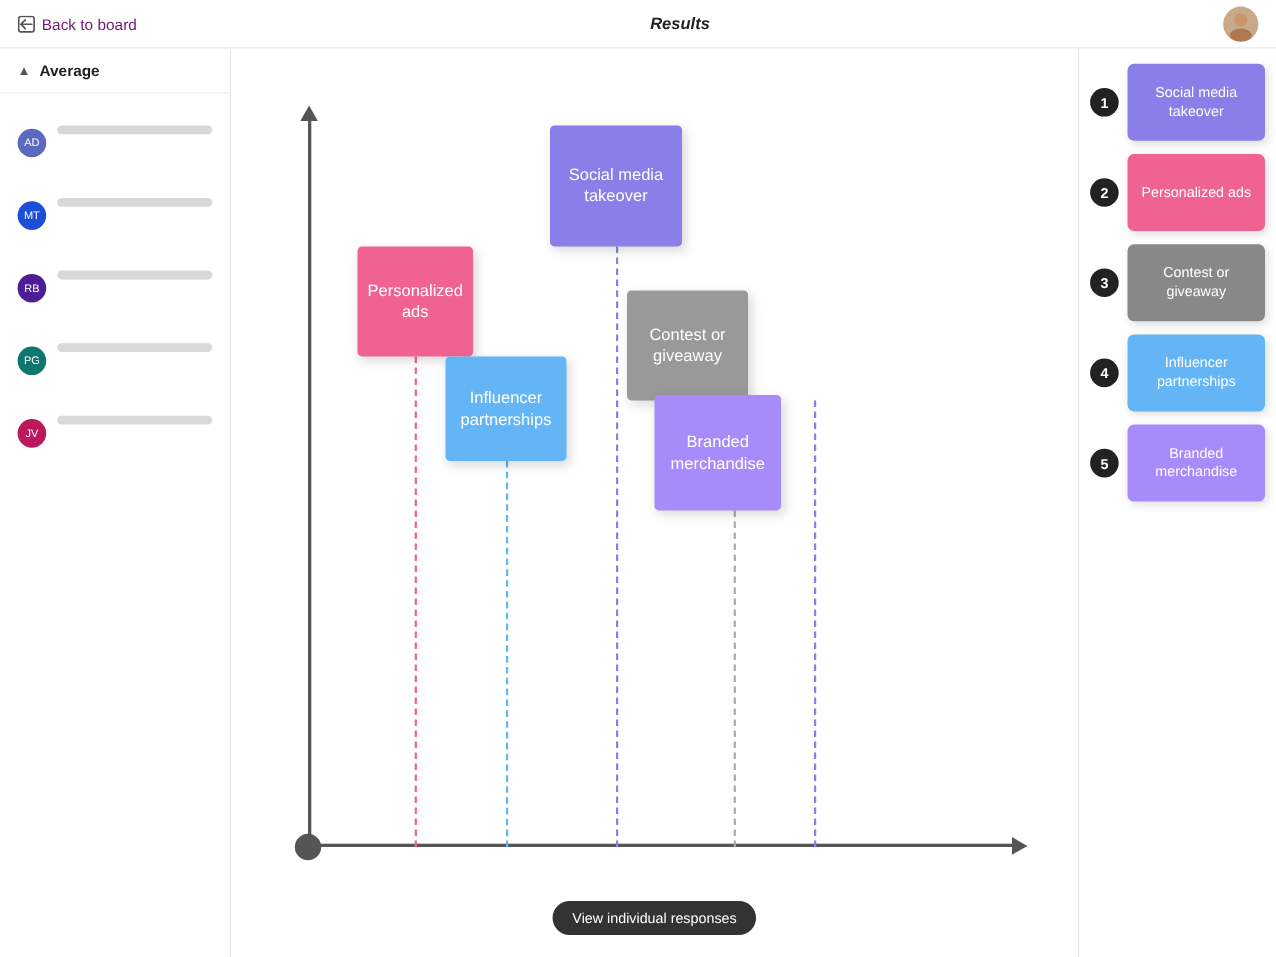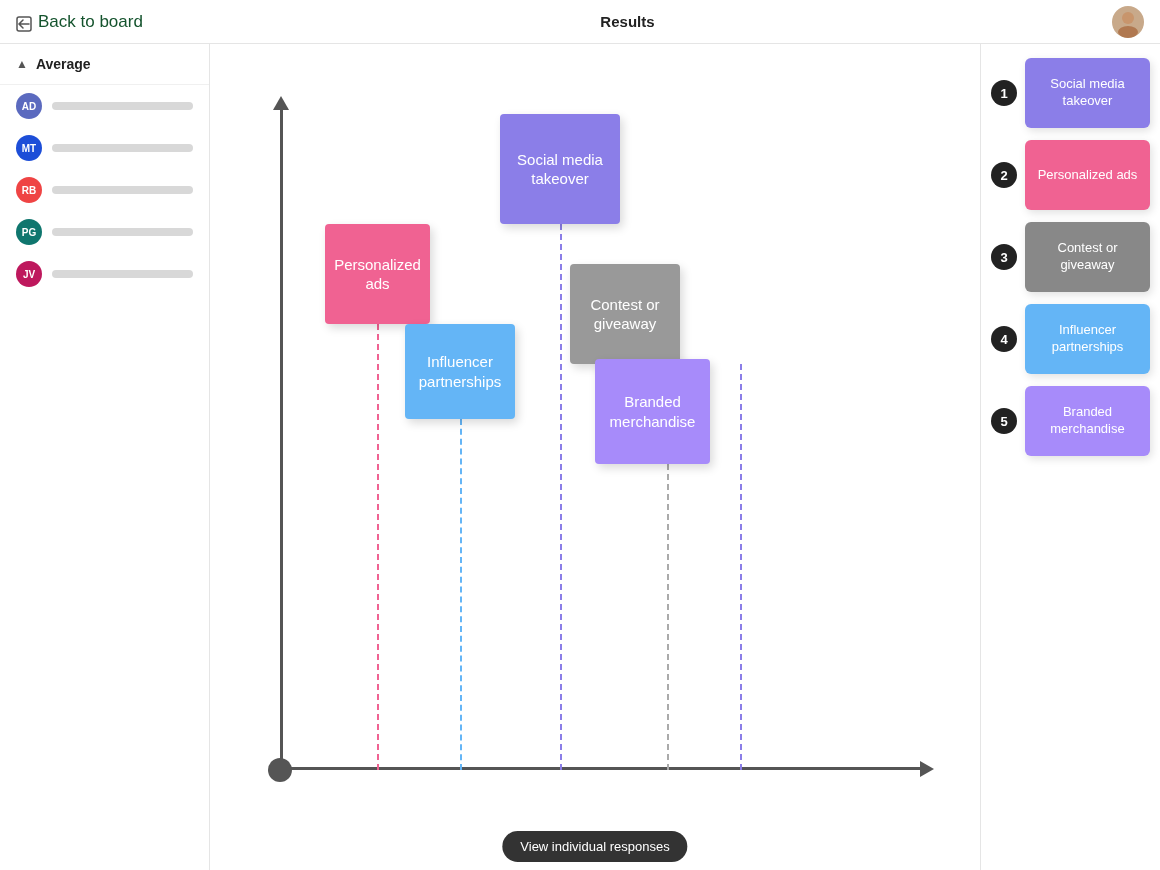--- a/index.html
+++ b/index.html
@@ -12,28 +12,29 @@
       align-items: center;
       justify-content: space-between;
       padding: 0 16px;
       border-bottom: 1px solid #e5e5e5;
       flex-shrink: 0;
     }
     .back-btn {
       display: flex;
       align-items: flex-end;
       gap: 6px;
-      font-size: 17px;
-      color: #14532d;
+      font-size: 14px;
+      color: #701a75;
       cursor: pointer;
     }
     .header-title {
       font-size: 15px;
       font-weight: 600;
       color: #222;
+      font-style: italic;
     }
     .avatar {
       width: 32px;
       height: 32px;
       border-radius: 50%;
       background: #c8a98a;
       overflow: hidden;
     }
 
     
@@ -71,23 +72,24 @@
       padding: 8px 16px;
     }
     .sidebar-avatar {
       width: 26px;
       height: 26px;
       border-radius: 50%;
       display: flex;
       align-items: center;
       justify-content: center;
       font-size: 10px;
-      font-weight: 700;
-      color: #fff;
-      flex-shrink: 0;
+      font-weight: 400;
+      color: #fff;
+      flex-shrink: 0;
+      margin-top: 24px;
     }
     .sidebar-bar {
       flex: 1;
       height: 8px;
       background: #d8d8d8;
       border-radius: 4px;
     }
 
     
     .center {
@@ -108,21 +110,21 @@
       font-weight: 500;
       padding: 10px;
       border-radius: 4px;
       line-height: 1.3;
       box-shadow: 3px 4px 10px rgba(0,0,0,0.15);
     }
 
     
     .view-btn {
       position: absolute;
-      bottom: 8px;
+      bottom: 20px;
       left: 50%;
       transform: translateX(-50%);
       background: #333;
       color: #fff;
       border: none;
       padding: 8px 18px;
       border-radius: 20px;
       font-size: 13px;
       cursor: pointer;
       white-space: nowrap;
@@ -208,21 +210,21 @@
     <div id="sidebar-users">
         <div class="sidebar-item">
     <div class="sidebar-avatar" style="background:#5b6abf">AD</div>
     <div class="sidebar-bar"></div>
   </div>
         <div class="sidebar-item">
     <div class="sidebar-avatar" style="background:#1d4ed8">MT</div>
     <div class="sidebar-bar"></div>
   </div>
         <div class="sidebar-item">
-    <div class="sidebar-avatar" style="background:#ef4444">RB</div>
+    <div class="sidebar-avatar" style="background:#4c1d95">RB</div>
     <div class="sidebar-bar"></div>
   </div>
         <div class="sidebar-item">
     <div class="sidebar-avatar" style="background:#0f766e">PG</div>
     <div class="sidebar-bar"></div>
   </div>
         <div class="sidebar-item">
     <div class="sidebar-avatar" style="background:#be185d">JV</div>
     <div class="sidebar-bar"></div>
   </div>

